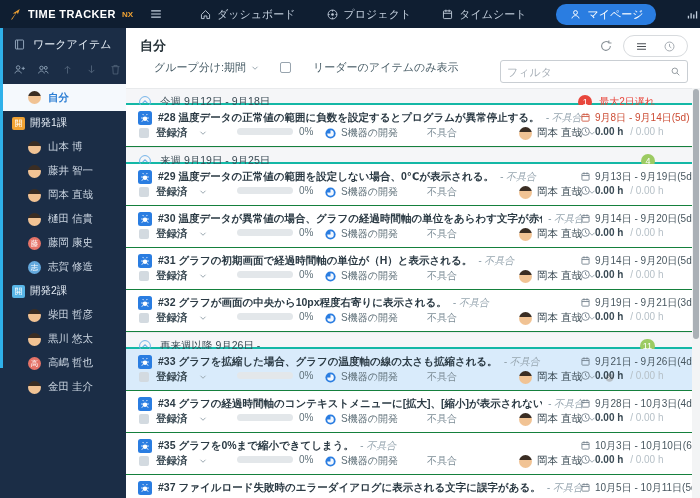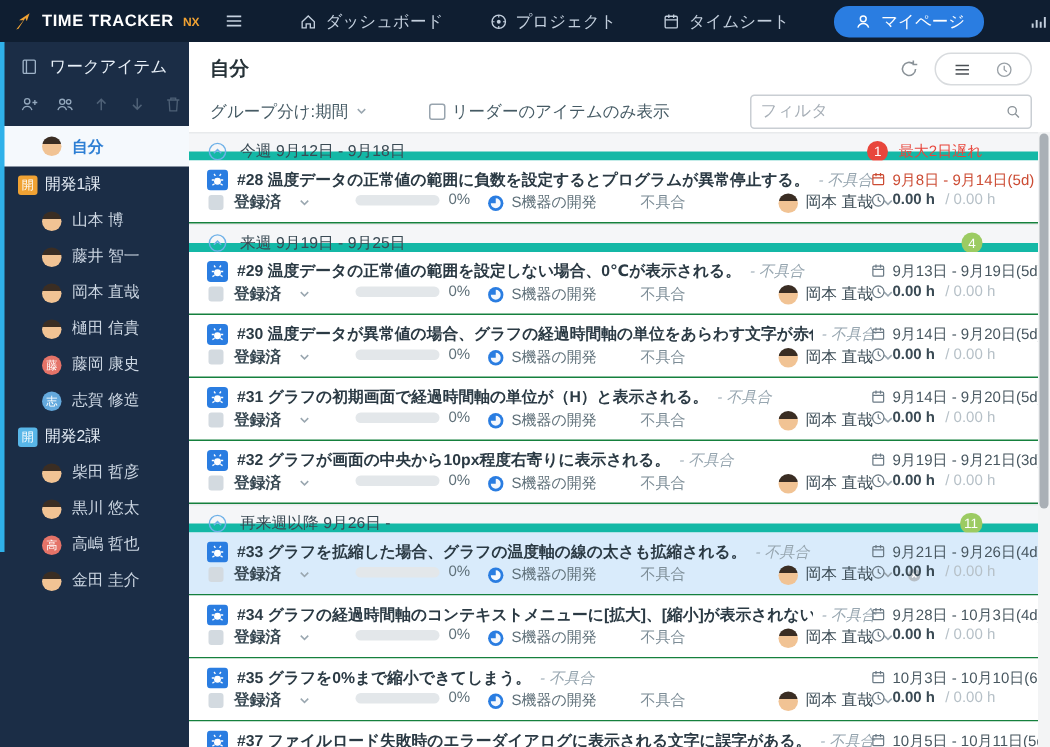--- a/index.html
+++ b/index.html
@@ -47,34 +47,34 @@
 
   
   .main { position:absolute; top:28px; left:126px; width:574px; height:470px; background:#fff; overflow:hidden; }
   .m-header { height:32px; display:flex; align-items:center; padding:4px 12px 0 14px; }
   .m-title { font-size:13px; font-weight:bold; color:#263238; }
   .m-actions { margin-left:auto; display:flex; align-items:center; gap:10px; }
   .m-actions .refresh { color:#8a9298; }
   .seg { display:flex; align-items:center; gap:15px; border:1px solid #d8dbde; border-radius:12px;
          height:22px; padding:0 11px; }
   .seg .on { color:#4a4f54; } .seg .off { color:#9aa1a7; }
-  .m-toolbar { height:28px; display:flex; align-items:center; padding:0 12px 0 14px; gap:20px; }
+  .m-toolbar { height:28px; display:flex; align-items:flex-start; padding:0 12px 0 28px; gap:20px; }
   .group-by { display:flex; align-items:center; gap:4px; font-size:11px; color:#455a64; white-space:nowrap; }
-  .leader { display:flex; align-items:center; gap:4px; font-size:11px; color:#455a64; white-space:nowrap;margin-left:20px; }
+  .leader { display:flex; align-items:center; gap:22px; font-size:11px; color:#455a64; white-space:nowrap; }
   .checkbox { width:11px; height:11px; border:1px solid #98a4ae; border-radius:2px; background:#fff; flex:none; }
   .filter { margin-left:auto; width:188px; height:23px; border:1px solid #c9ced3; border-radius:3px;
             display:flex; align-items:center; padding:0 6px; background:#fff; }
   .filter input { border:none; outline:none; flex:1; font-size:11px; min-width:0;
                   font-family:"Liberation Sans","DejaVu Sans",sans-serif; }
   .filter input::placeholder { color:#a8b0b8; }
   .filter .ic { color:#8a9298; }
   .chev { color:#9aa7b0; }
 
   .list { position:relative; }
-  .group-head { height:17px; background:#f5f6f8; border-top:1px solid #e8eaec; border-bottom:6px solid #14b8a6;
+  .group-head { height:17px; background:#f5f6f8; border-top:1px solid #e8eaec; border-bottom:2px solid #14b8a6;
                 display:flex; align-items:center; gap:8px; padding:12px 45px 0 12px; }
   .group-head .gh-icon { color:#6fb1e8; }
   .gh-label { font-size:10.5px; color:#3a4a54; white-space:nowrap; }
   .gh-right { margin-left:auto; display:flex; align-items:center; gap:7px; }
   .badge { min-width:14px; height:14px; border-radius:8px; color:#fff; font-size:9px;
            display:flex; align-items:center; justify-content:center; padding:0 3px; }
   .badge.red { background:#e8463c; }
   .badge.green { background:#9ccb62; }
   .gh-alert { font-size:10px; color:#e8463c; white-space:nowrap; }
 

